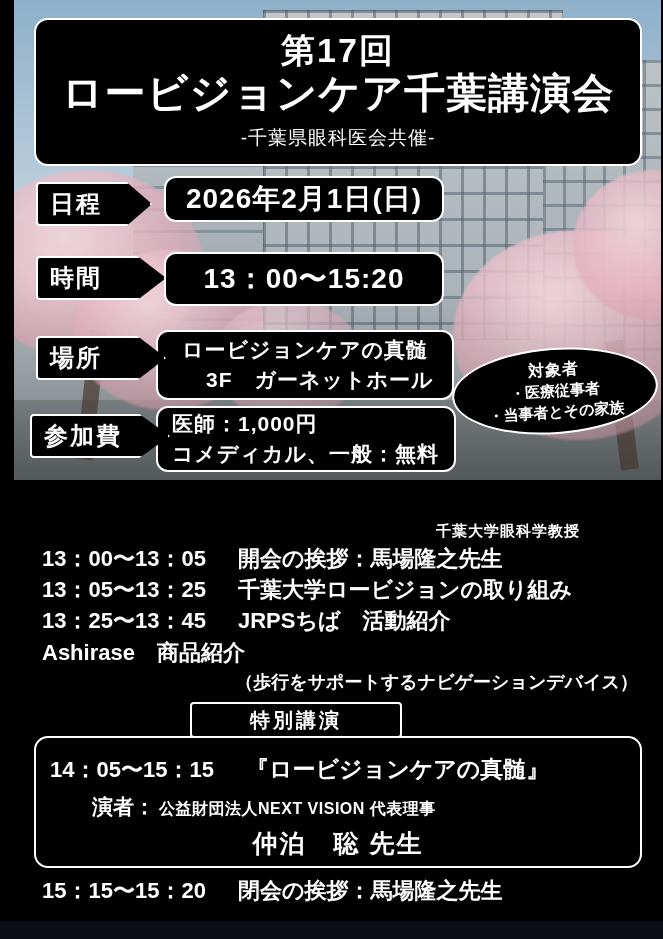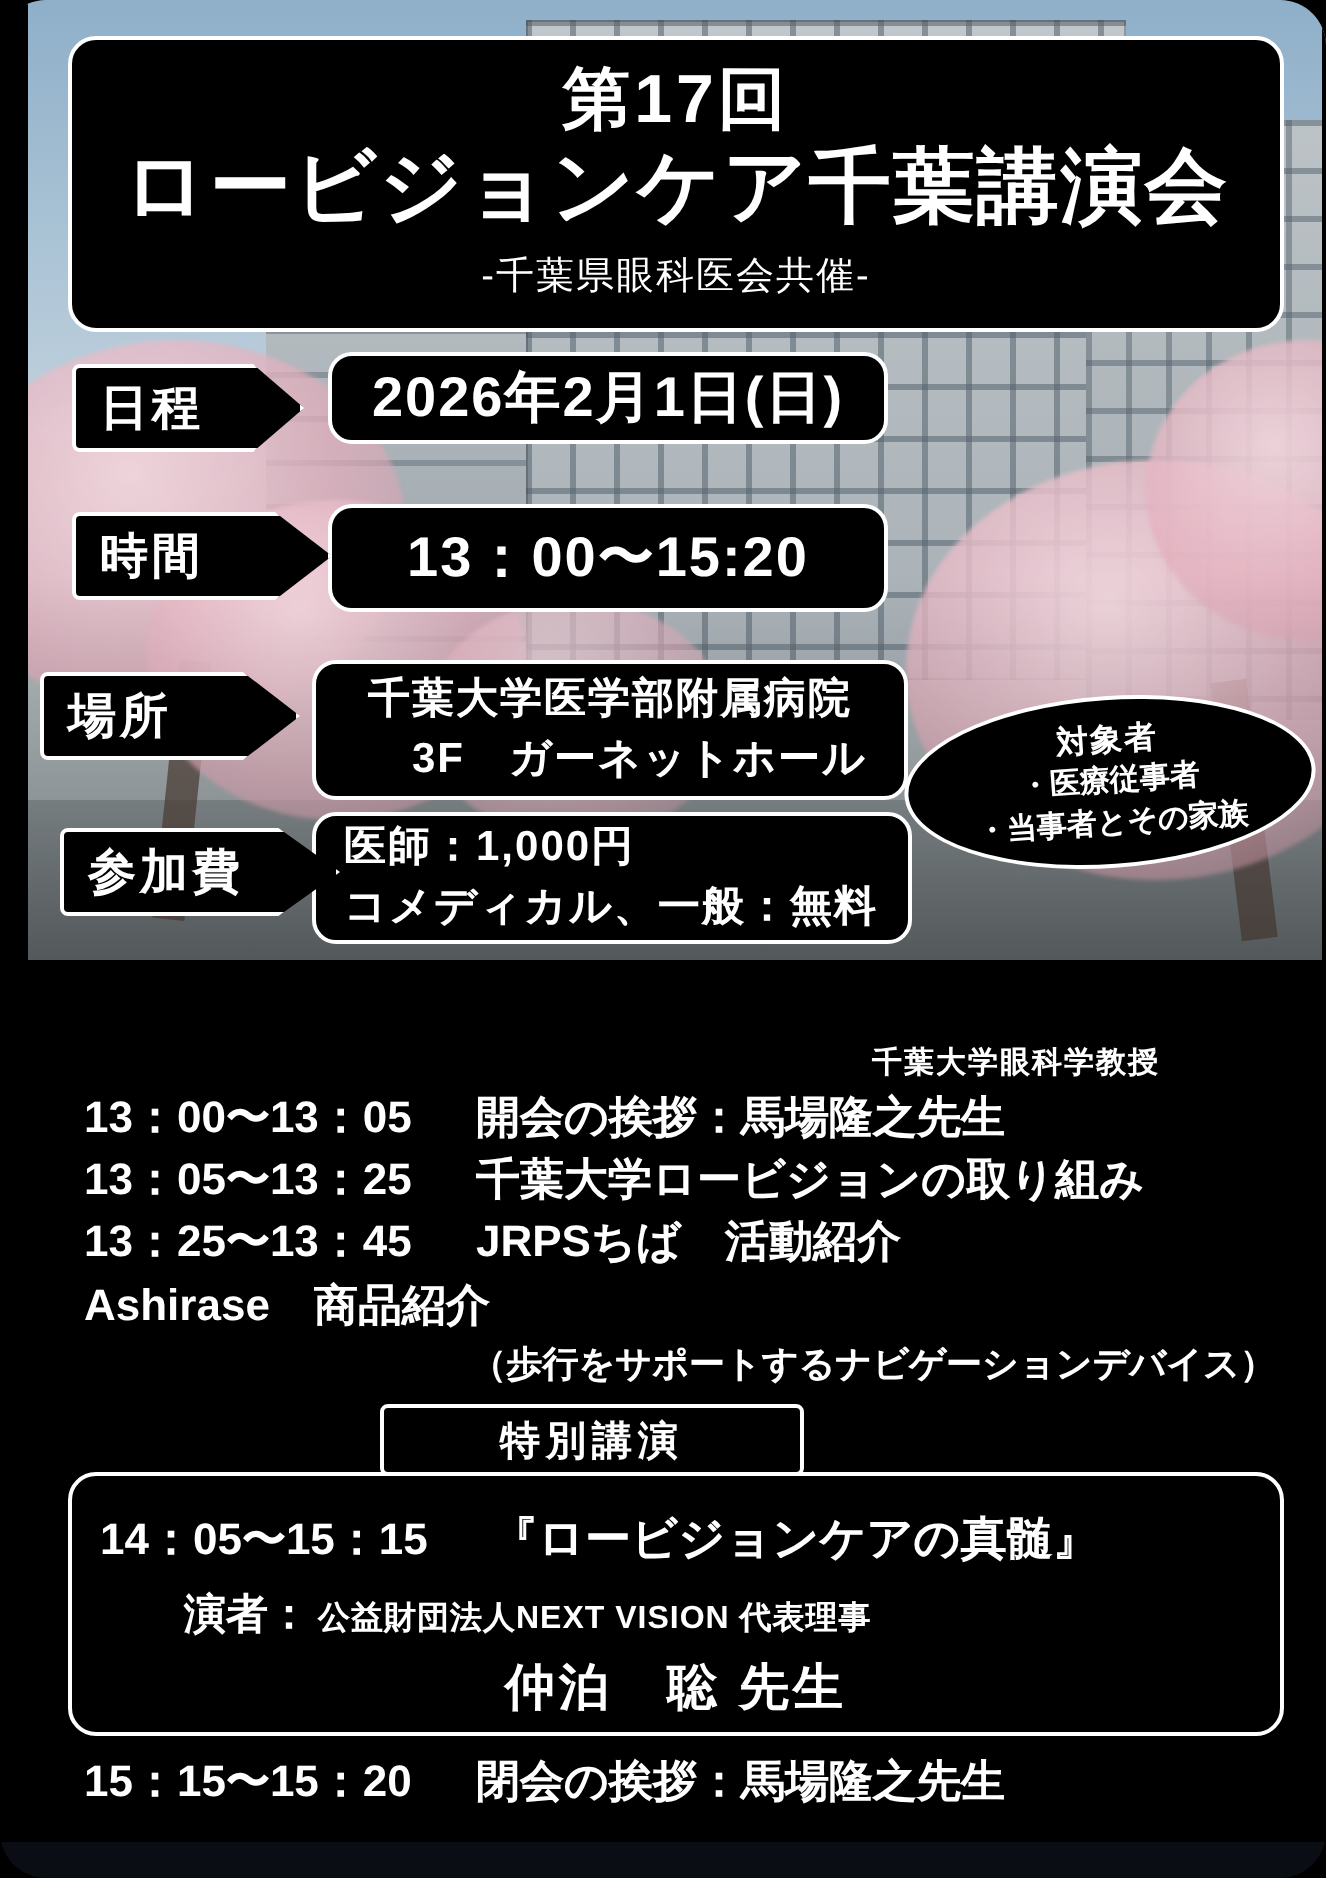--- a/index.html
+++ b/index.html
@@ -13,21 +13,20 @@
     overflow: hidden;
     font-family: "Liberation Sans", sans-serif;
     color: #fff;
   }
   .poster {
     position: relative;
     width: 663px;
     height: 939px;
     background: #000;
     overflow: hidden;
-    border-radius: 23px;
   }
 
   
   .photo {
     position: absolute;
     left: 13px;
     top: 0;
     width: 650px;
     height: 480px;
     overflow: hidden;
@@ -138,21 +137,21 @@
     box-sizing: border-box;
     display: flex; align-items: center; justify-content: flex-start;
     padding-left: 12px;
     font-size: 24px; font-weight: bold; letter-spacing: 2px;
     z-index: 12;
     clip-path: polygon(0 0, 78% 0, 100% 50%, 78% 100%, 0 100%);
     border-radius: 4px;
   }
   .chev.date  { left: 36px; top: 182px; width: 116px; }
   .chev.time  { left: 36px; top: 256px; width: 130px; }
-  .chev.place { left: 20px; top: 336px; width: 130px; }
+  .chev.place { left: 36px; top: 336px; width: 130px; }
   .chev.fee   { left: 30px; top: 414px; width: 140px; }
 
   
   .vbox-date  { left: 164px; top: 176px; width: 280px; height: 46px; display:flex; align-items:center; justify-content:center; }
   .vbox-time  { left: 164px; top: 252px; width: 280px; height: 54px; display:flex; align-items:center; justify-content:center; }
   .vbox-place { left: 156px; top: 330px; width: 298px; height: 70px; display:flex; flex-direction:column; align-items:center; justify-content:center; }
   .vbox-fee   { left: 156px; top: 406px; width: 300px; height: 66px; display:flex; flex-direction:column; align-items:flex-start; justify-content:center; padding-left:14px;}
   .v-big   { font-size: 28px; font-weight: bold; letter-spacing: 1px; }
   .v-mid   { font-size: 21px; font-weight: bold; letter-spacing: 1px; line-height: 1.45; }
   .v-mid.left { align-self: flex-start; margin-left: 48px; }
@@ -293,21 +292,21 @@
     <div class="v-big">2026年2月1日(日)</div>
   </div>
 
   <div class="chev time">時間</div>
   <div class="panel vbox-time">
     <div class="v-big">13：00〜15:20</div>
   </div>
 
   <div class="chev place">場所</div>
   <div class="panel vbox-place">
-    <div class="v-mid">千葉大学医学部附属病院</div>
+    <div class="v-mid">ロービジョンケアの真髄</div>
     <div class="v-mid left">3F　ガーネットホール</div>
   </div>
 
   <div class="chev fee">参加費</div>
   <div class="panel vbox-fee">
     <div class="v-mid">医師：1,000円</div>
     <div class="v-mid">コメディカル、一般：無料</div>
   </div>
 
   <div class="target">

